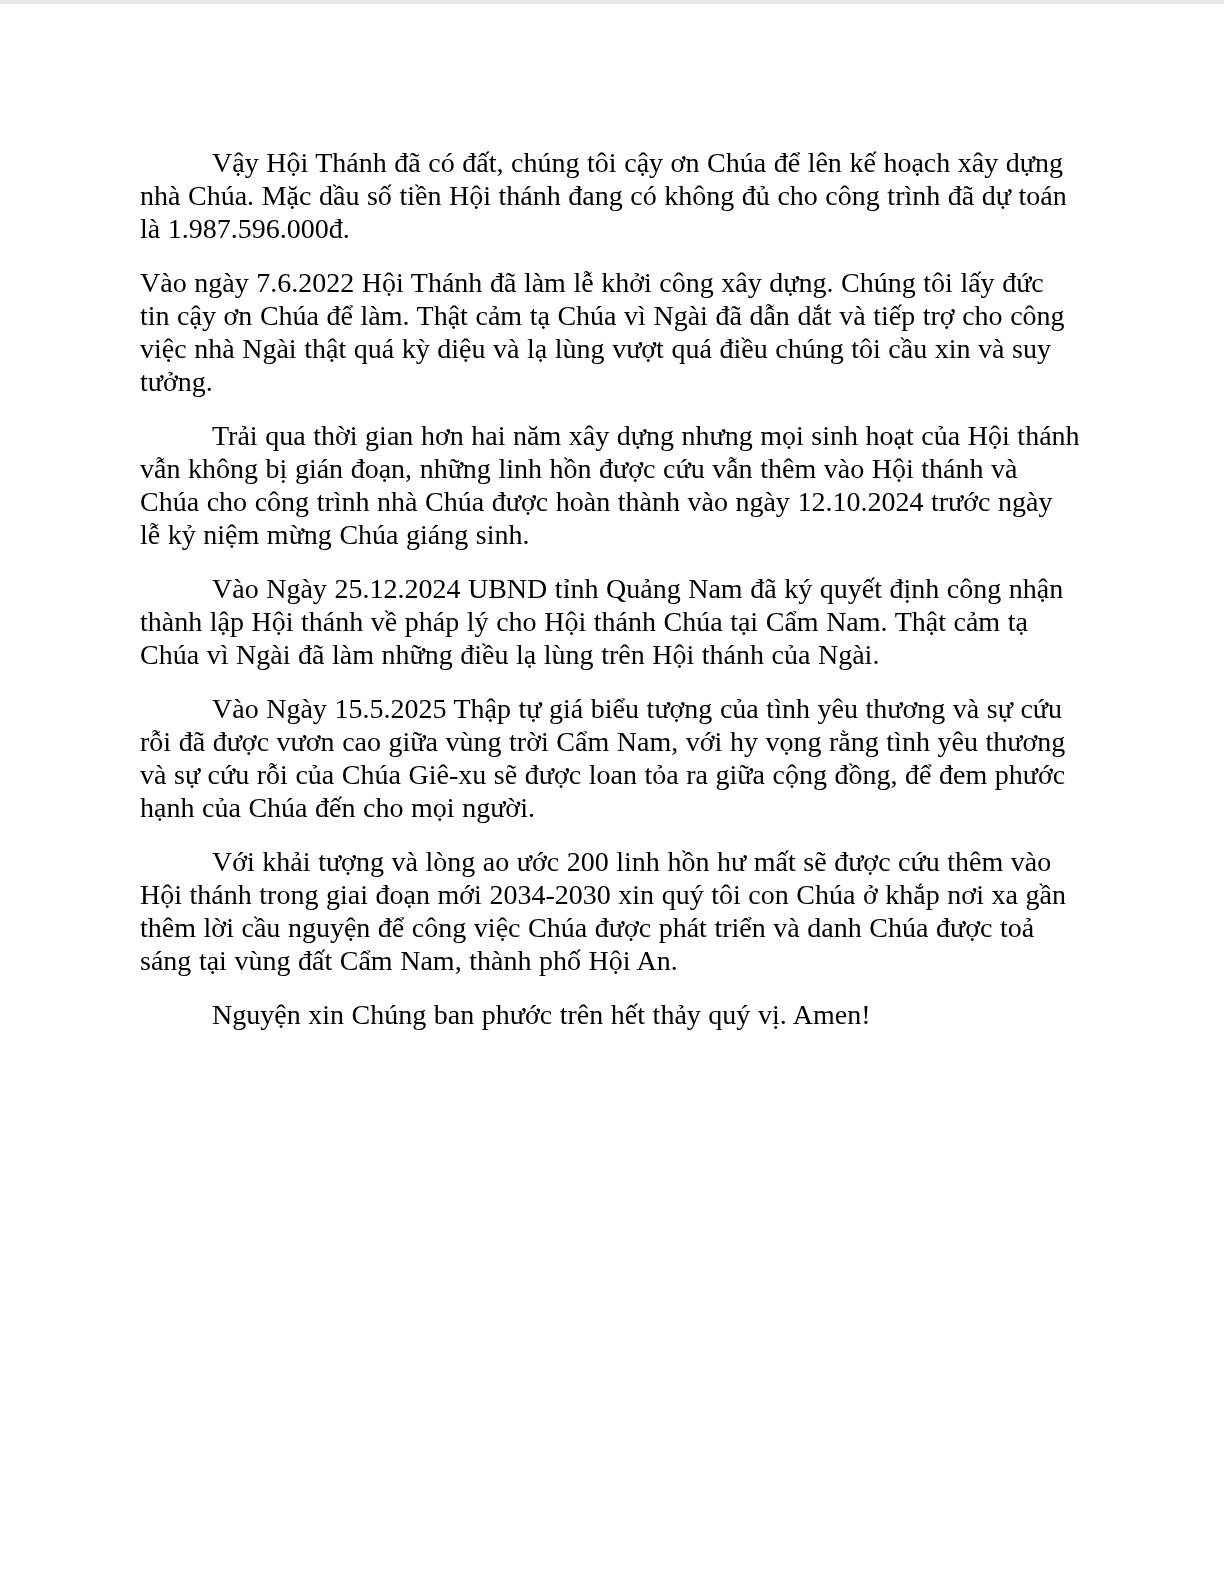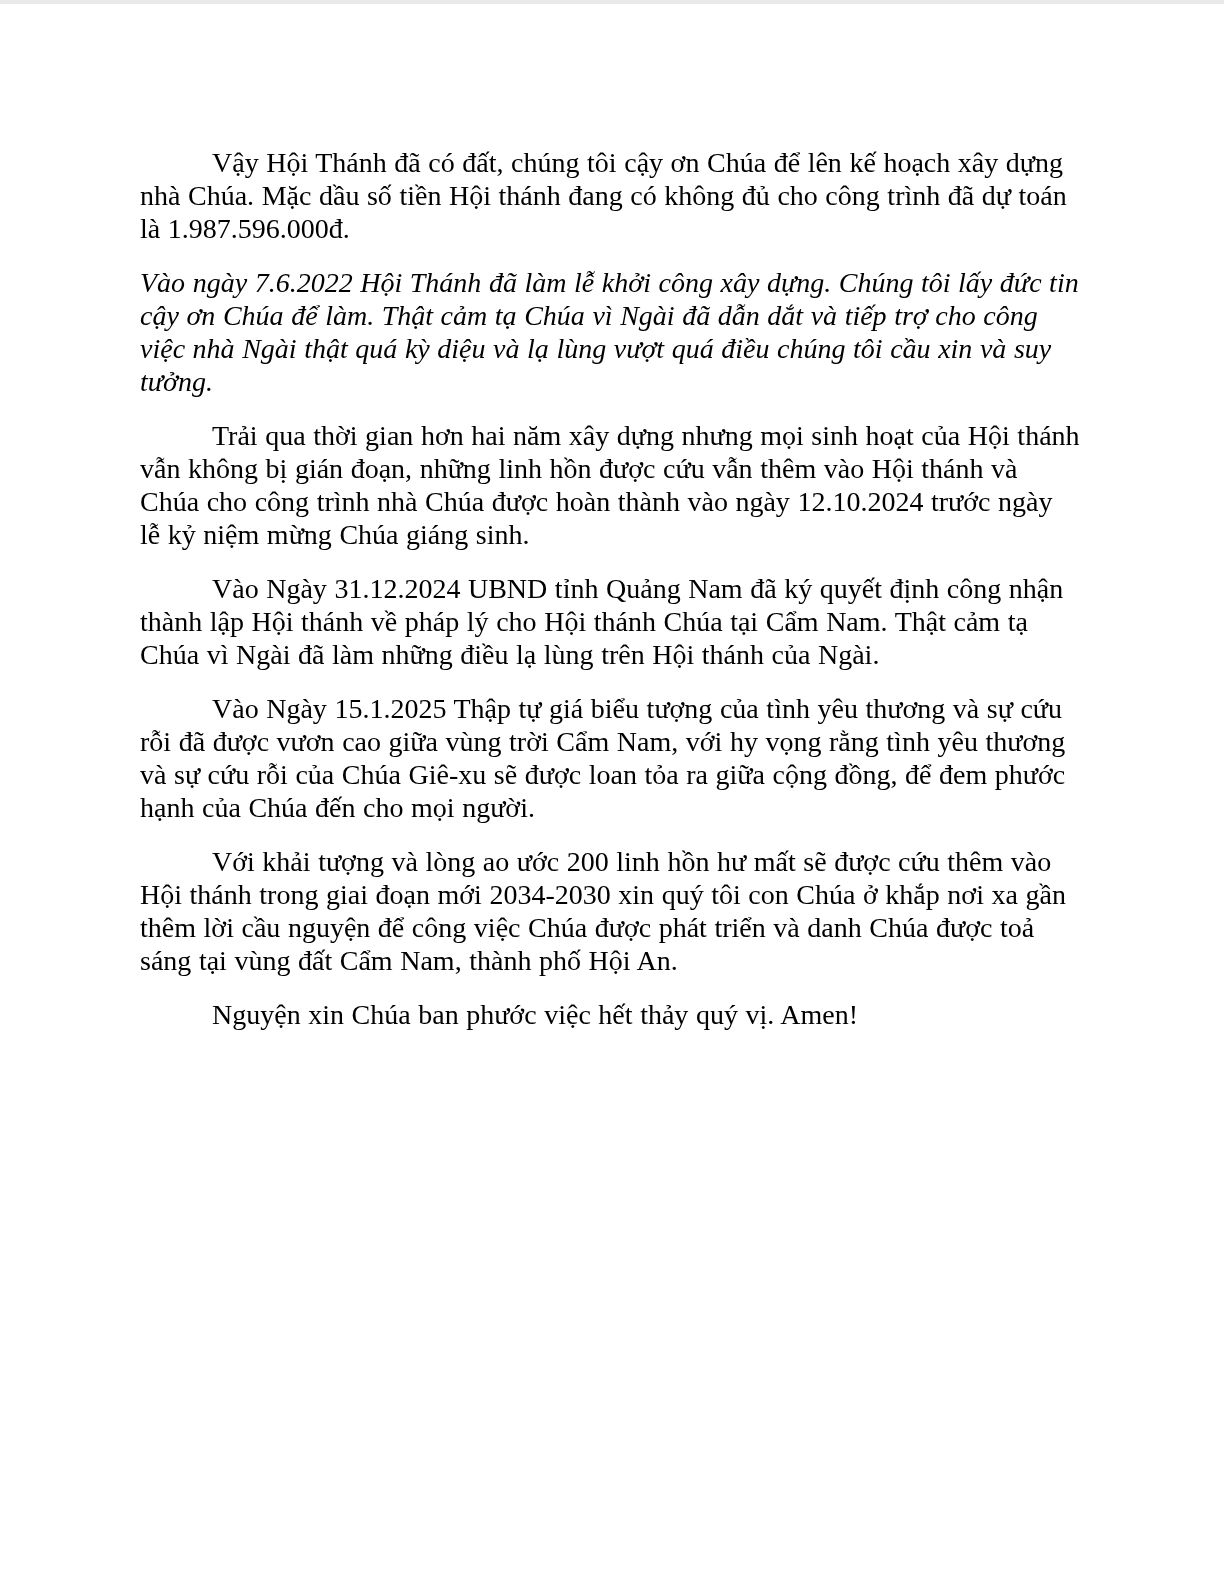--- a/index.html
+++ b/index.html
@@ -32,29 +32,28 @@
     }
     .para {
       margin: 0 0 21px 0;
       padding: 0;
     }
     .para.indent {
       text-indent: 72px;
     }
     .para.no-indent {
       text-indent: 0;
-      font-style: italic;
     }
   </style>
 </head>
 <body>
 
 <div class="page">
   <div class="doc-content">
     <p class="para indent">Vậy Hội Thánh đã có đất, chúng tôi cậy ơn Chúa để lên kế hoạch xây dựng nhà Chúa. Mặc dầu số tiền Hội thánh đang có không đủ cho công trình đã dự toán là 1.987.596.000đ.</p>
     <p class="para no-indent">Vào ngày 7.6.2022 Hội Thánh đã làm lễ khởi công xây dựng. Chúng tôi lấy đức tin cậy ơn Chúa để làm. Thật cảm tạ Chúa vì Ngài đã dẫn dắt và tiếp trợ cho công việc nhà Ngài thật quá kỳ diệu và lạ lùng vượt quá điều chúng tôi cầu xin và suy tưởng.</p>
     <p class="para indent">Trải qua thời gian hơn hai năm xây dựng nhưng mọi sinh hoạt của Hội thánh vẫn không bị gián đoạn, những linh hồn được cứu vẫn thêm vào Hội thánh và Chúa cho công trình nhà Chúa được hoàn thành vào ngày 12.10.2024 trước ngày lễ kỷ niệm mừng Chúa giáng sinh.</p>
-    <p class="para indent">Vào Ngày 31.12.2024 UBND tỉnh Quảng Nam đã ký quyết định công nhận thành lập Hội thánh về pháp lý cho Hội thánh Chúa tại Cẩm Nam. Thật cảm tạ Chúa vì Ngài đã làm những điều lạ lùng trên Hội thánh của Ngài.</p>
-    <p class="para indent">Vào Ngày 15.1.2025 Thập tự giá biểu tượng của tình yêu thương và sự cứu rỗi đã được vươn cao giữa vùng trời Cẩm Nam, với hy vọng rằng tình yêu thương và sự cứu rỗi của Chúa Giê-xu sẽ được loan tỏa ra giữa cộng đồng, để đem phước hạnh của Chúa đến cho mọi người.</p>
+    <p class="para indent">Vào Ngày 25.12.2024 UBND tỉnh Quảng Nam đã ký quyết định công nhận thành lập Hội thánh về pháp lý cho Hội thánh Chúa tại Cẩm Nam. Thật cảm tạ Chúa vì Ngài đã làm những điều lạ lùng trên Hội thánh của Ngài.</p>
+    <p class="para indent">Vào Ngày 15.5.2025 Thập tự giá biểu tượng của tình yêu thương và sự cứu rỗi đã được vươn cao giữa vùng trời Cẩm Nam, với hy vọng rằng tình yêu thương và sự cứu rỗi của Chúa Giê-xu sẽ được loan tỏa ra giữa cộng đồng, để đem phước hạnh của Chúa đến cho mọi người.</p>
     <p class="para indent">Với khải tượng và lòng ao ước 200 linh hồn hư mất sẽ được cứu thêm vào Hội thánh trong giai đoạn mới 2034-2030 xin quý tôi con Chúa ở khắp nơi xa gần thêm lời cầu nguyện để công việc Chúa được phát triển và danh Chúa được toả sáng tại vùng đất Cẩm Nam, thành phố Hội An.</p>
-    <p class="para indent">Nguyện xin Chúa ban phước việc hết thảy quý vị. Amen!</p>
+    <p class="para indent">Nguyện xin Chúng ban phước trên hết thảy quý vị. Amen!</p>
   </div>
 </div>
 
 </body></html>

